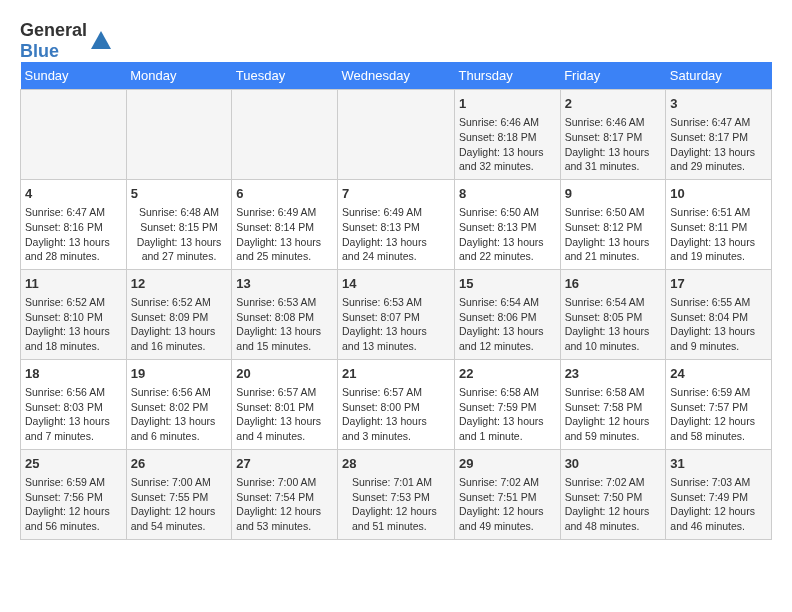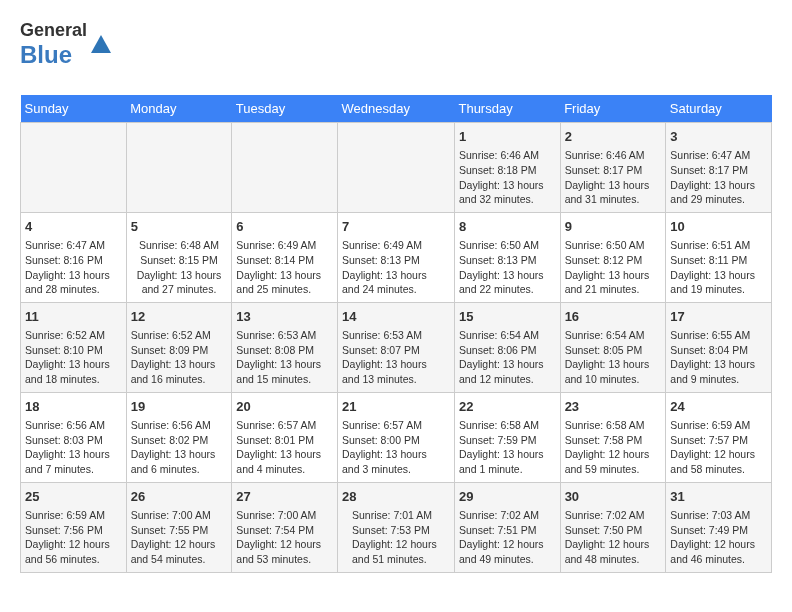--- a/index.html
+++ b/index.html
@@ -7,33 +7,33 @@
       font-family: Arial, sans-serif;
       background: #fff;
       width: 792px;
       min-height: 612px;
       padding: 20px;
     }
     .header-area {
       display: flex;
       justify-content: space-between;
       align-items: flex-start;
-      margin-bottom: 26px;
+      margin-bottom: 0;
     }
     .logo {
       display: flex;
       align-items: center;
     }
     .logo-text-general {
       font-size: 18px;
       font-weight: bold;
       color: #333;
     }
     .logo-text-blue {
-      font-size: 24px;
+      font-size: 18px;
       font-weight: bold;
       color: #3a7abf;
     }
     .logo-icon {
       width: 24px;
       height: 24px;
       margin-left: 2px;
     }
     .title-area {
       text-align: right;

